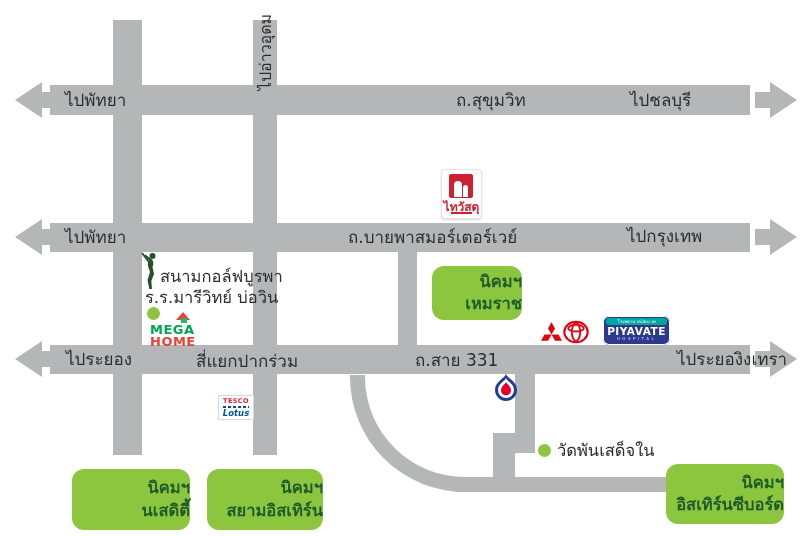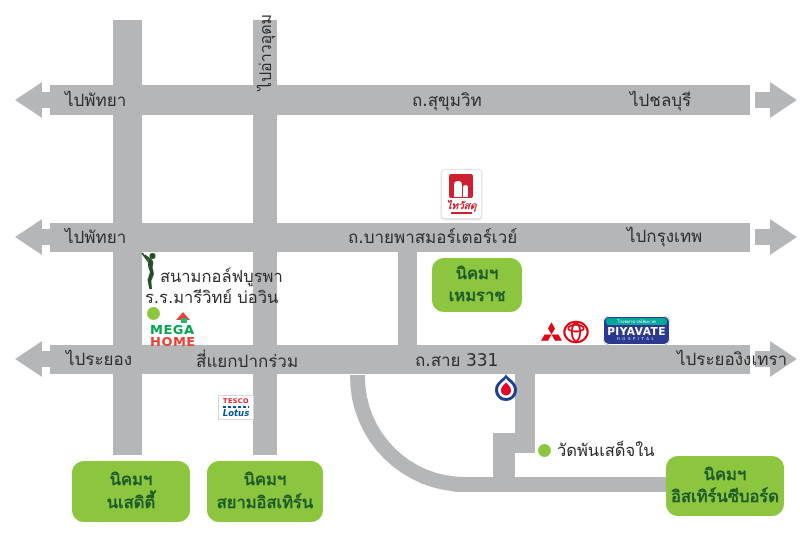--- a/index.html
+++ b/index.html
@@ -37,30 +37,30 @@
   
   .arc-road{
     position:absolute;left:350px;top:375px;width:140px;height:117px;
     border-left:15px solid var(--road);border-bottom:15px solid var(--road);
     border-bottom-left-radius:115px;box-sizing:border-box;background:transparent;
   }
   
   .estate{
     position:absolute;background:var(--green);border-radius:12px;
     color:var(--greentext);font-weight:600;font-size:16.5px;line-height:1.35;
-    display:flex;flex-direction:column;align-items:center;justify-content:center;text-align:center;
+    display:flex;flex-direction:column;align-items:flex-end;justify-content:center;text-align:center;margin-top:8px;
   }
   .dot{position:absolute;width:13px;height:13px;border-radius:50%;background:var(--green);}
   .place-label{position:absolute;transform:translateY(-50%);font-size:16.5px;font-weight:500;white-space:nowrap;color:var(--ink);}
   
   .tws{position:absolute;left:441px;top:169px;width:39px;height:48px;background:#fff;border:1px solid #e3e3e3;border-radius:4px;box-shadow:0 1px 2px rgba(0,0,0,.15);}
   .tws-sq{position:absolute;left:7px;top:4px;width:24px;height:24px;background:var(--red);border-radius:2px;border:1px solid var(--red);box-sizing:border-box;}
   .tws-arch{position:absolute;left:4px;top:6px;width:8px;height:16px;background:#fff;border-top-left-radius:4px;border-top-right-radius:4px;}
   .tws-arch2{position:absolute;left:13px;top:10px;width:5px;height:12px;background:#fff;border-top-left-radius:3px;border-top-right-radius:3px;}
-  .tws-name{position:absolute;left:0;right:0;top:31px;text-align:center;font-size:10px;font-weight:700;color:var(--red);line-height:1;font-style:italic;}
+  .tws-name{position:absolute;left:0;right:0;top:31px;text-align:center;font-size:12px;font-weight:700;color:var(--red);line-height:1;}
   .tws-bar{position:absolute;left:9px;right:9px;top:42px;height:2px;background:var(--red);}
   
   .mega{position:absolute;left:150px;top:312px;width:56px;height:36px;}
   .m-roof{position:absolute;left:26px;top:0;width:0;height:0;border-left:7px solid transparent;border-right:7px solid transparent;border-bottom:8px solid #ef3e33;}
   .m-body{position:absolute;left:31px;top:6px;width:6px;height:5px;background:#2bb673;}
   .m-word1{position:absolute;left:0;top:11px;font-size:13px;font-weight:800;letter-spacing:.5px;color:#00a651;line-height:1;}
   .m-word2{position:absolute;left:0;top:23px;font-size:13px;font-weight:800;letter-spacing:.5px;color:#ef3e33;line-height:1;}
   
   .tesco{position:absolute;left:218px;top:395px;width:34px;height:23px;background:#fff;border:1px solid #d7d7d7;text-align:center;}
   .t-top{font-size:6.5px;font-weight:800;letter-spacing:.4px;color:#ee1c2e;line-height:1;margin-top:2px;}
@@ -119,21 +119,21 @@
   <div class="arrowL" style="left:15px;top:341px">
       <div class="head"></div>
       <div class="stub"></div>
     </div>
   <div class="arrowR" style="left:753px;top:341px">
       <div class="head"></div>
       <div class="stub"></div>
     </div>
 
   <div class="rlabel" style="left:65px;top:100px">ไปพัทยา</div>
-  <div class="rlabel" style="left:412px;top:100px">ถ.สุขุมวิท</div>
+  <div class="rlabel" style="left:456px;top:100px">ถ.สุขุมวิท</div>
   <div class="rlabel" style="left:630px;top:100px">ไปชลบุรี</div>
 
   <div class="rlabel" style="left:65px;top:237px">ไปพัทยา</div>
   <div class="rlabel" style="left:348px;top:237px">ถ.บายพาสมอร์เตอร์เวย์</div>
   <div class="rlabel" style="left:627px;top:236px">ไปกรุงเทพ</div>
 
   <div class="rlabel" style="left:66px;top:359px">ไประยอง</div>
   <div class="rlabel" style="left:196px;top:361px">สี่แยกปากร่วม</div>
   <div class="rlabel" style="left:415px;top:360px">ถ.สาย 331</div>
   <div class="rlabel" style="left:677px;top:359px">ไประยองิงเทรา</div>

